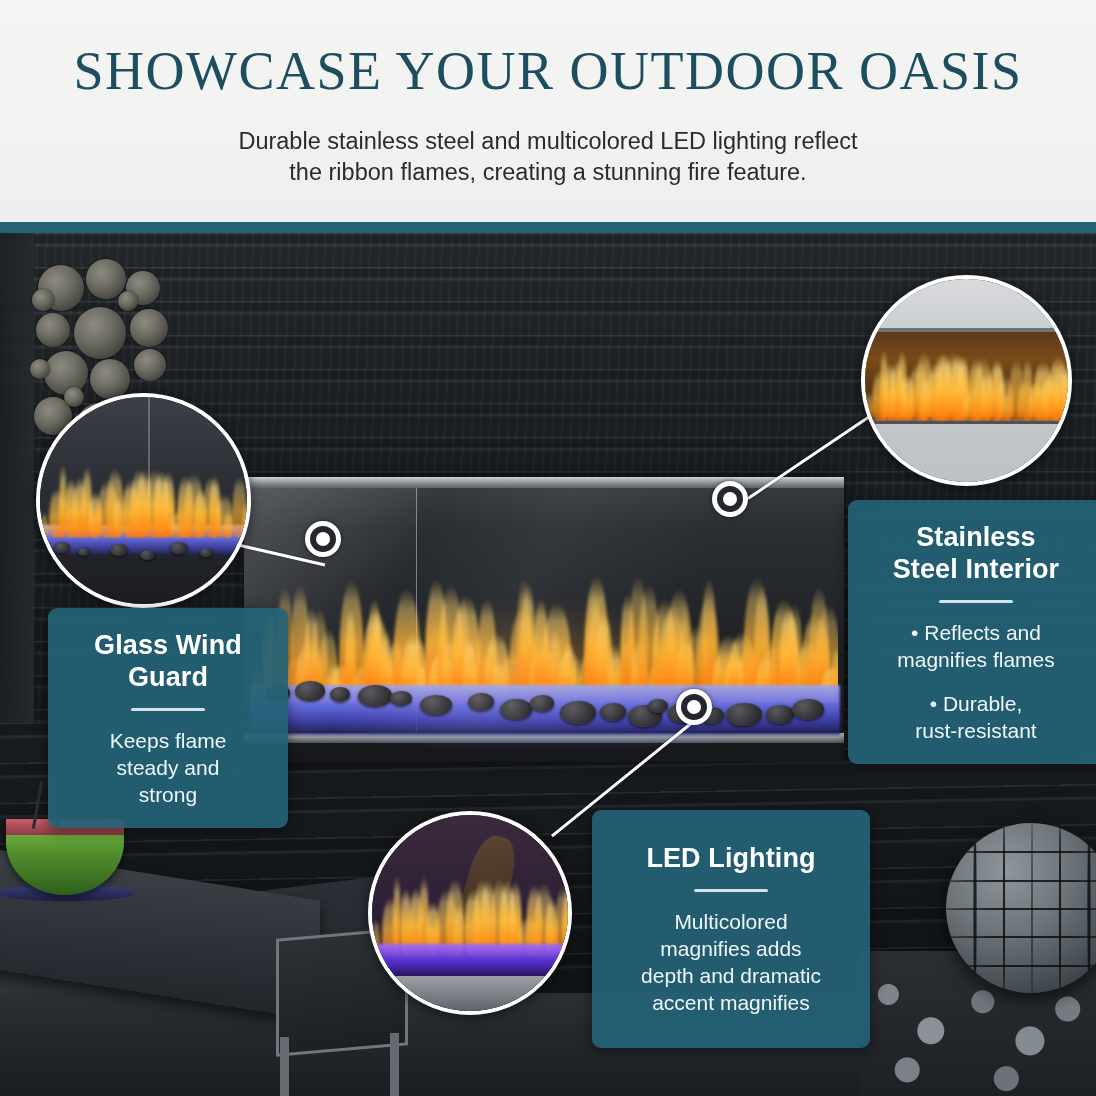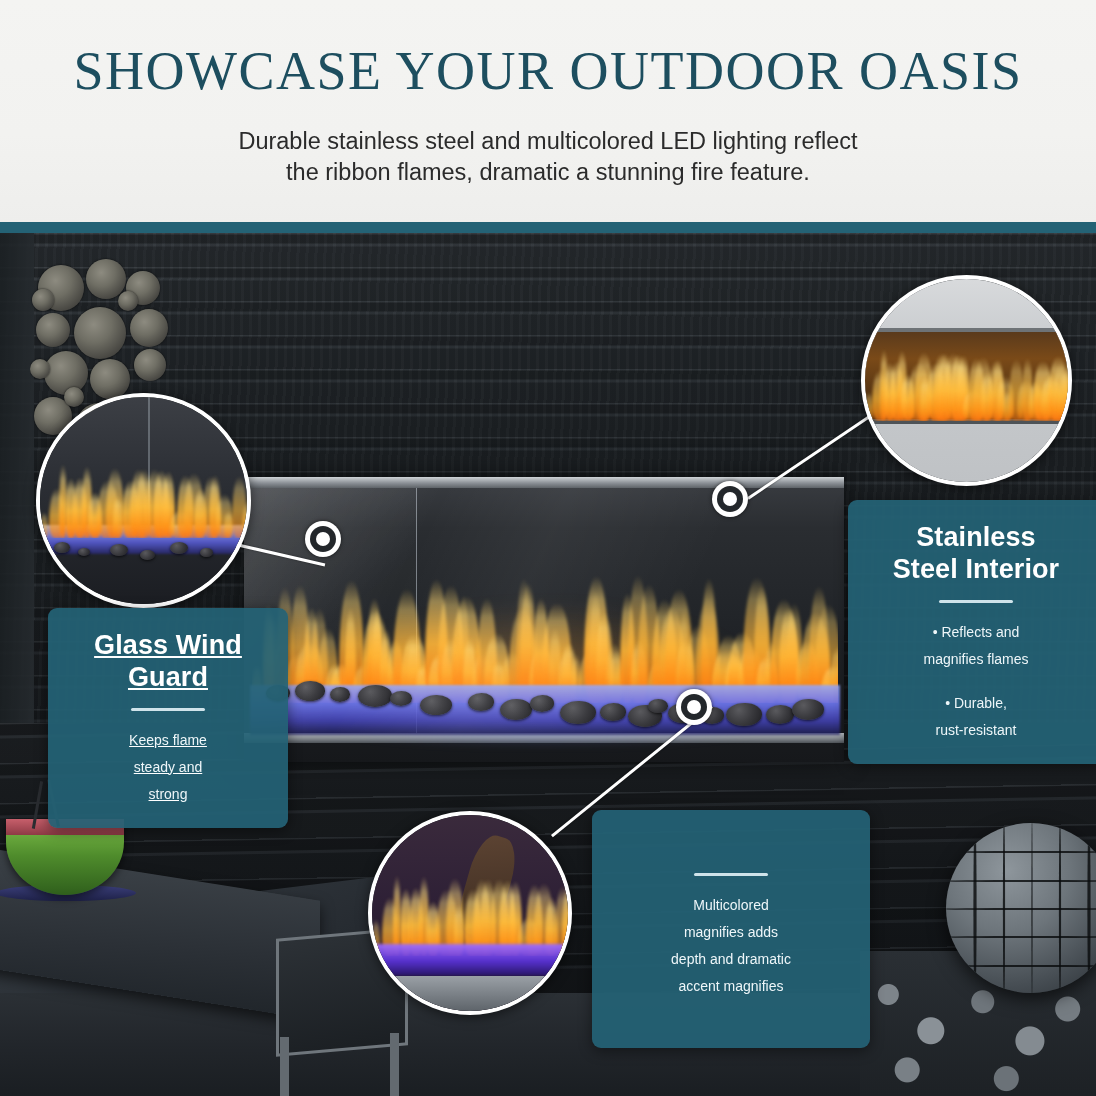--- a/index.html
+++ b/index.html
@@ -174,39 +174,39 @@
     border-radius:50%;background:#23272b;}
   .marker::before{content:"";position:absolute;left:11px;top:11px;width:14px;height:14px;
     border-radius:50%;background:#ffffff;z-index:2;}
 
   
   .card{position:absolute;background:rgba(36,98,117,.93);border-radius:9px;
     box-shadow:0 3px 14px rgba(0,0,0,.45);color:#ffffff;text-align:center;
     display:flex;flex-direction:column;align-items:center;justify-content:center;}
   .card-title{font-size:27px;font-weight:bold;line-height:32px;letter-spacing:.1px;}
   .card-rule{width:74px;height:3px;background:#cfe3ea;margin:15px 0 16px;border-radius:2px;}
-  .card-body{font-size:14px;line-height:27px;color:#eef6f9;}
+  .card-body{font-size:21px;line-height:27px;color:#eef6f9;}
   .card-body p{margin:0;}
   .card-body p + p{margin-top:17px;}
 
-  #card-glass{left:48px;top:608px;width:212px;height:200px;padding:10px 14px;text-decoration:underline;}
+  #card-glass{left:48px;top:608px;width:212px;height:200px;padding:10px 14px;}
   #card-glass .card-title{font-size:27px;}
   #card-steel{left:848px;top:500px;width:232px;height:244px;padding:10px 12px;}
   #card-led{left:592px;top:810px;width:250px;height:218px;padding:10px 14px;}
 </style>
 </head>
 <body>
 
 <div class="page">
 
   <div class="header">
     <div class="title">SHOWCASE YOUR OUTDOOR OASIS</div>
     <div class="subtitle">
       <span class="sub-l2">Durable stainless steel and multicolored LED lighting reflect</span>
-      <span class="sub-l2">the ribbon flames, dramatic a stunning fire feature.</span>
+      <span class="sub-l2">the ribbon flames, creating a stunning fire feature.</span>
     </div>
   </div>
   <div class="tealbar"></div>
 
   <div class="photo">
 
     <div class="wall"></div>
     <div class="wall-col"></div>
     <div class="wall-b"></div>
 
@@ -534,20 +534,23 @@
         <span>magnifies flames</span>
       </p>
       <p>
         <span>• Durable,</span><br>
         <span>rust-resistant</span>
       </p>
     </div>
   </div>
 
   <div class="card" id="card-led">
+    <div class="card-title">
+      <span>LED Lighting</span>
+    </div>
     <div class="card-rule"></div>
     <div class="card-body">
       <p>
         <span>Multicolored</span><br>
         <span>magnifies adds</span><br>
         <span>depth and dramatic</span><br>
         <span>accent magnifies</span>
       </p>
     </div>
   </div>

